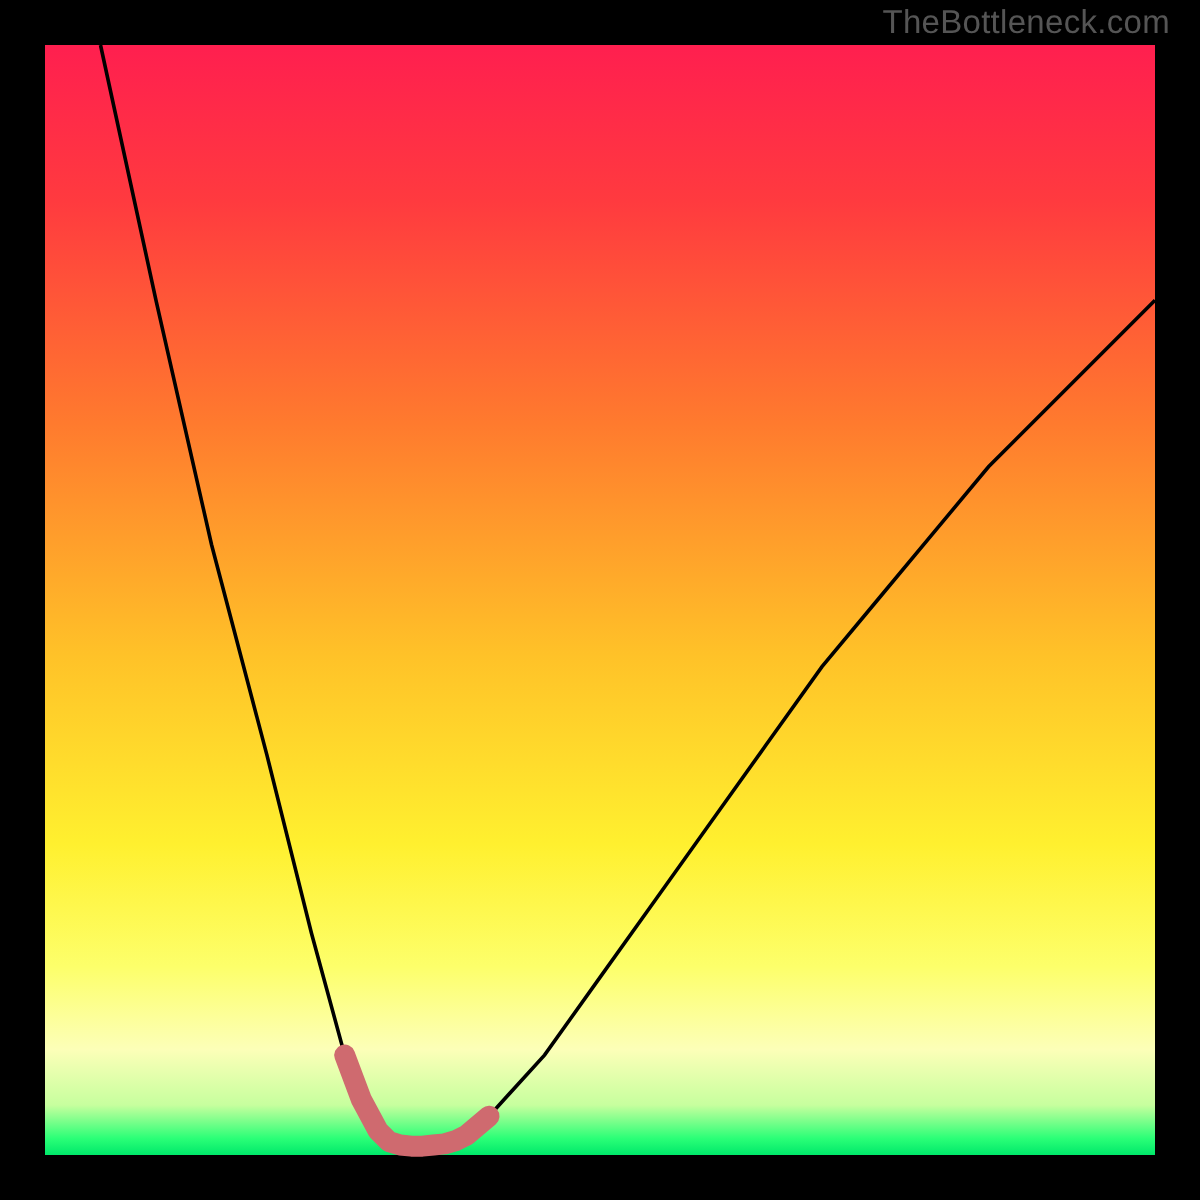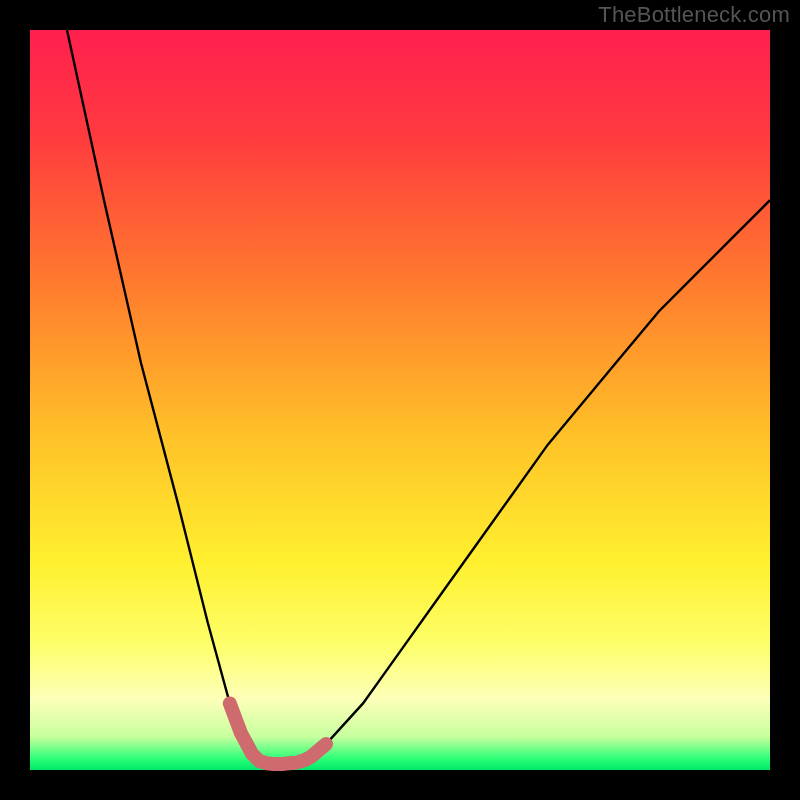--- a/index.html
+++ b/index.html
@@ -13,21 +13,21 @@
   }
   .stage {
     position: relative;
     width: 800px;
     height: 800px;
     background: #000;
   }
   .watermark {
     position: absolute;
     top: 2px;
-    right: 10px;
+    right: 20px;
     color: #555;
     font-size: 22px;
     letter-spacing: 0.2px;
     font-weight: 400;
     user-select: none;
   }
   svg {
     position: absolute;
     left: 0;
     top: 0;

